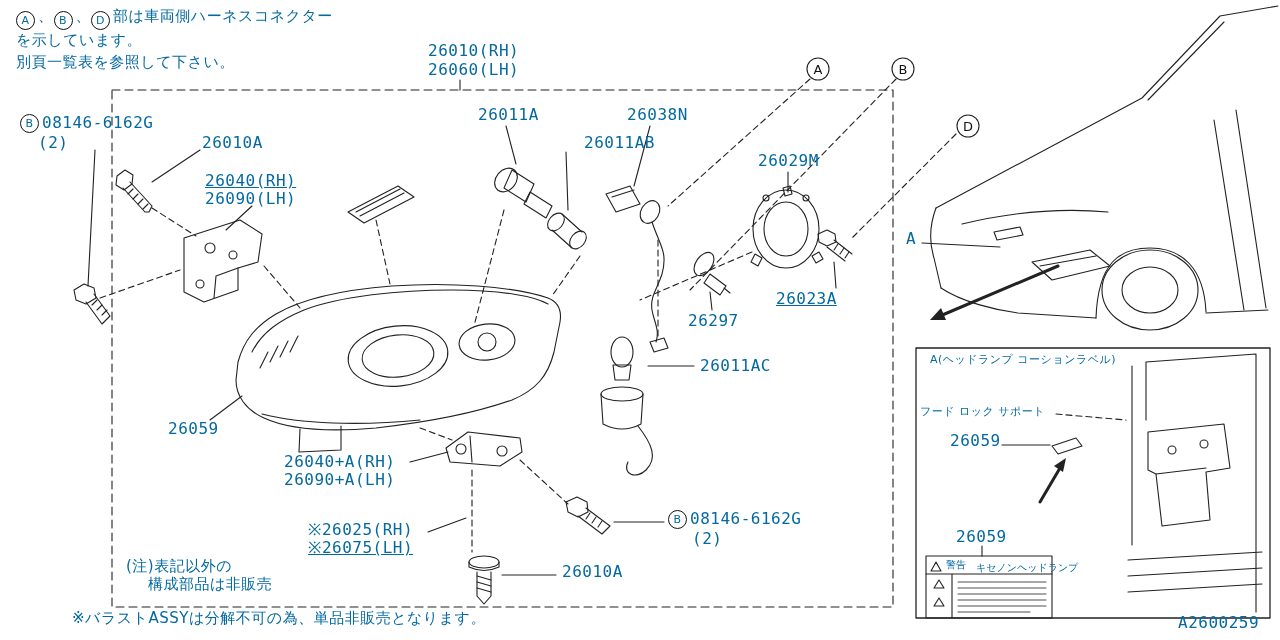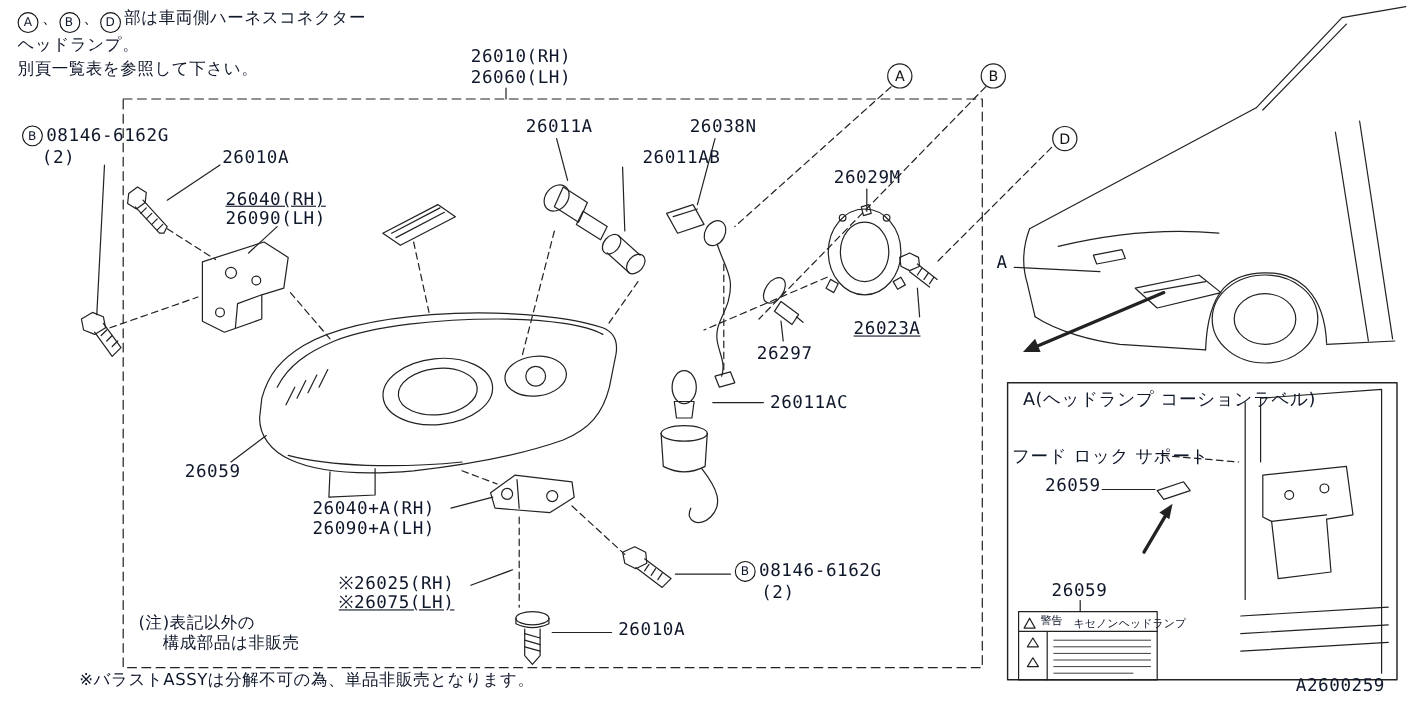--- a/index.html
+++ b/index.html
@@ -1,22 +1,22 @@
 <!DOCTYPE html>
 <html><head>
 <meta charset="utf-8">
 <style>
   html,body{margin:0;padding:0;}
   body{width:1280px;height:640px;position:relative;background:#ffffff;overflow:hidden;
        font-family:"DejaVu Sans","Liberation Sans",sans-serif;color:#121212;}
   svg.art{position:absolute;left:0;top:0;}
-  .lbl{position:absolute;white-space:nowrap;color:#0f172a;
+  .lbl{position:absolute;white-space:nowrap;color:#0369a1;
        font:16px/1.15 "DejaVu Sans Mono","Liberation Mono",monospace;letter-spacing:.5px;}
   .jp{font-family:"DejaVu Sans","Liberation Sans",sans-serif;font-size:15px;letter-spacing:.5px;}
-  .sm{font-size:16px;}
+  .sm{font-size:11px;}
   .tiny{font-size:10px;letter-spacing:0;}
   .micro{font-size:10px;letter-spacing:0;}
   .circ{display:inline-flex;align-items:center;justify-content:center;
         width:17px;height:17px;border:1.3px solid #121212;border-radius:50%;
         font-size:11px;line-height:1;margin-right:3px;vertical-align:-3px;
         font-family:"DejaVu Sans","Liberation Sans",sans-serif;}
   .row{display:flex;align-items:center;}
 </style>
 </head>
 <body>
@@ -219,21 +219,21 @@
       <g stroke-width="0.8">
         <path d="M958,582 L1046,582 M958,588 L1046,588 M958,594 L1046,594 M958,600 L1046,600 M958,606 L1046,606 M958,612 L1030,612"></path>
       </g>
     </g>
   </g>
 </svg>
 
 <div class="lbl jp" style="left:16px;top:8px;">
   <span class="circ">A</span><span>、</span><span class="circ">B</span><span>、</span><span class="circ">D</span><span>部は車両側ハーネスコネクター</span>
 </div>
-<div class="lbl jp" style="left:16px;top:32px;">ヘッドランプ。</div>
+<div class="lbl jp" style="left:16px;top:32px;">を示しています。</div>
 <div class="lbl jp" style="left:16px;top:54px;">別頁一覧表を参照して下さい。</div>
 
 <div class="lbl" style="left:428px;top:42px;">26010(RH)</div>
 <div class="lbl" style="left:428px;top:61px;">26060(LH)</div>
 
 <div class="lbl row" style="left:20px;top:114px;">
   <span class="circ">B</span>
     <span>08146-6162G</span>
 </div>
 <div class="lbl" style="left:38px;top:134px;">(2)</div>

